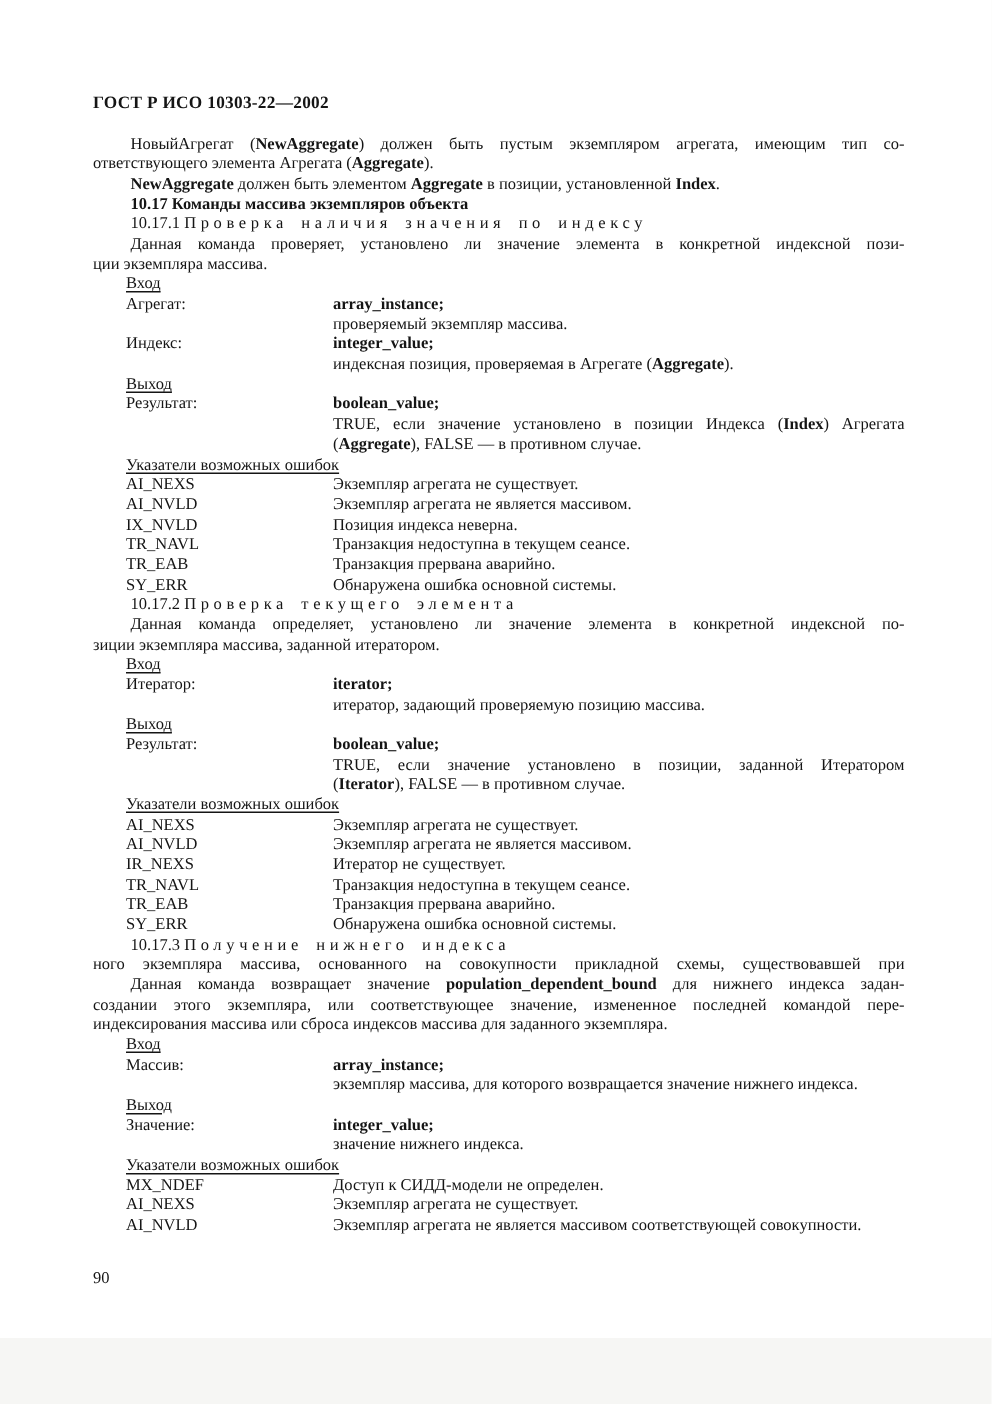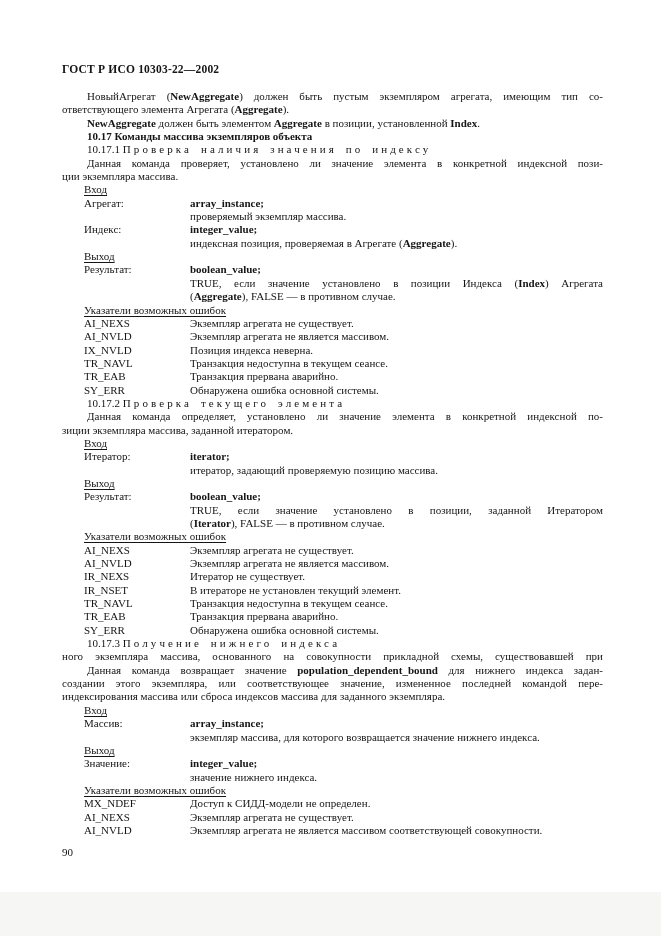--- a/index.html
+++ b/index.html
@@ -13,21 +13,21 @@
   .header {
     position:absolute; left:62px; top:63px;
     font-weight:700; font-size:11.5px; letter-spacing:0.2px; white-space:nowrap;
   }
   .content { position:absolute; left:62px; top:90px; width:541px; }
   .line { line-height:13.35px; white-space:nowrap; }
   .j { text-align:justify; text-align-last:justify; }
   .ind { padding-left:25px; }
   .label-row { padding-left:22px; }
   .ul { text-decoration:underline; text-underline-offset:2px; }
-  .row { display:flex; padding-left:22px; }
+  .row { display:flex; padding-left:22px;gap:32px; }
   .term { width:106px; flex:0 0 106px; }
   .def { flex:1 1 auto; min-width:0; }
   .h-bold { font-weight:700; }
   .sp { letter-spacing:3.1px; word-spacing:3px; }
   b { font-weight:700; }
   .pagenum { position:absolute; left:62px; top:846px; font-size:11px; }
 </style>
 </head>
 <body>
 
@@ -143,26 +143,20 @@
           <div class="line"><span>Экземпляр агрегата не является массивом.</span></div>
         </div>
       </div>
       <div class="row">
         <div class="term line">IR_NEXS</div>
         <div class="def">
           <div class="line"><span>Итератор не существует.</span></div>
         </div>
       </div>
       <div class="row">
-        <div class="term line">IR_NSET</div>
-        <div class="def">
-          <div class="line"><span>В итераторе не установлен текущий элемент.</span></div>
-        </div>
-      </div>
-      <div class="row">
         <div class="term line">TR_NAVL</div>
         <div class="def">
           <div class="line"><span>Транзакция недоступна в текущем сеансе.</span></div>
         </div>
       </div>
       <div class="row">
         <div class="term line">TR_EAB</div>
         <div class="def">
           <div class="line"><span>Транзакция прервана аварийно.</span></div>
         </div>

